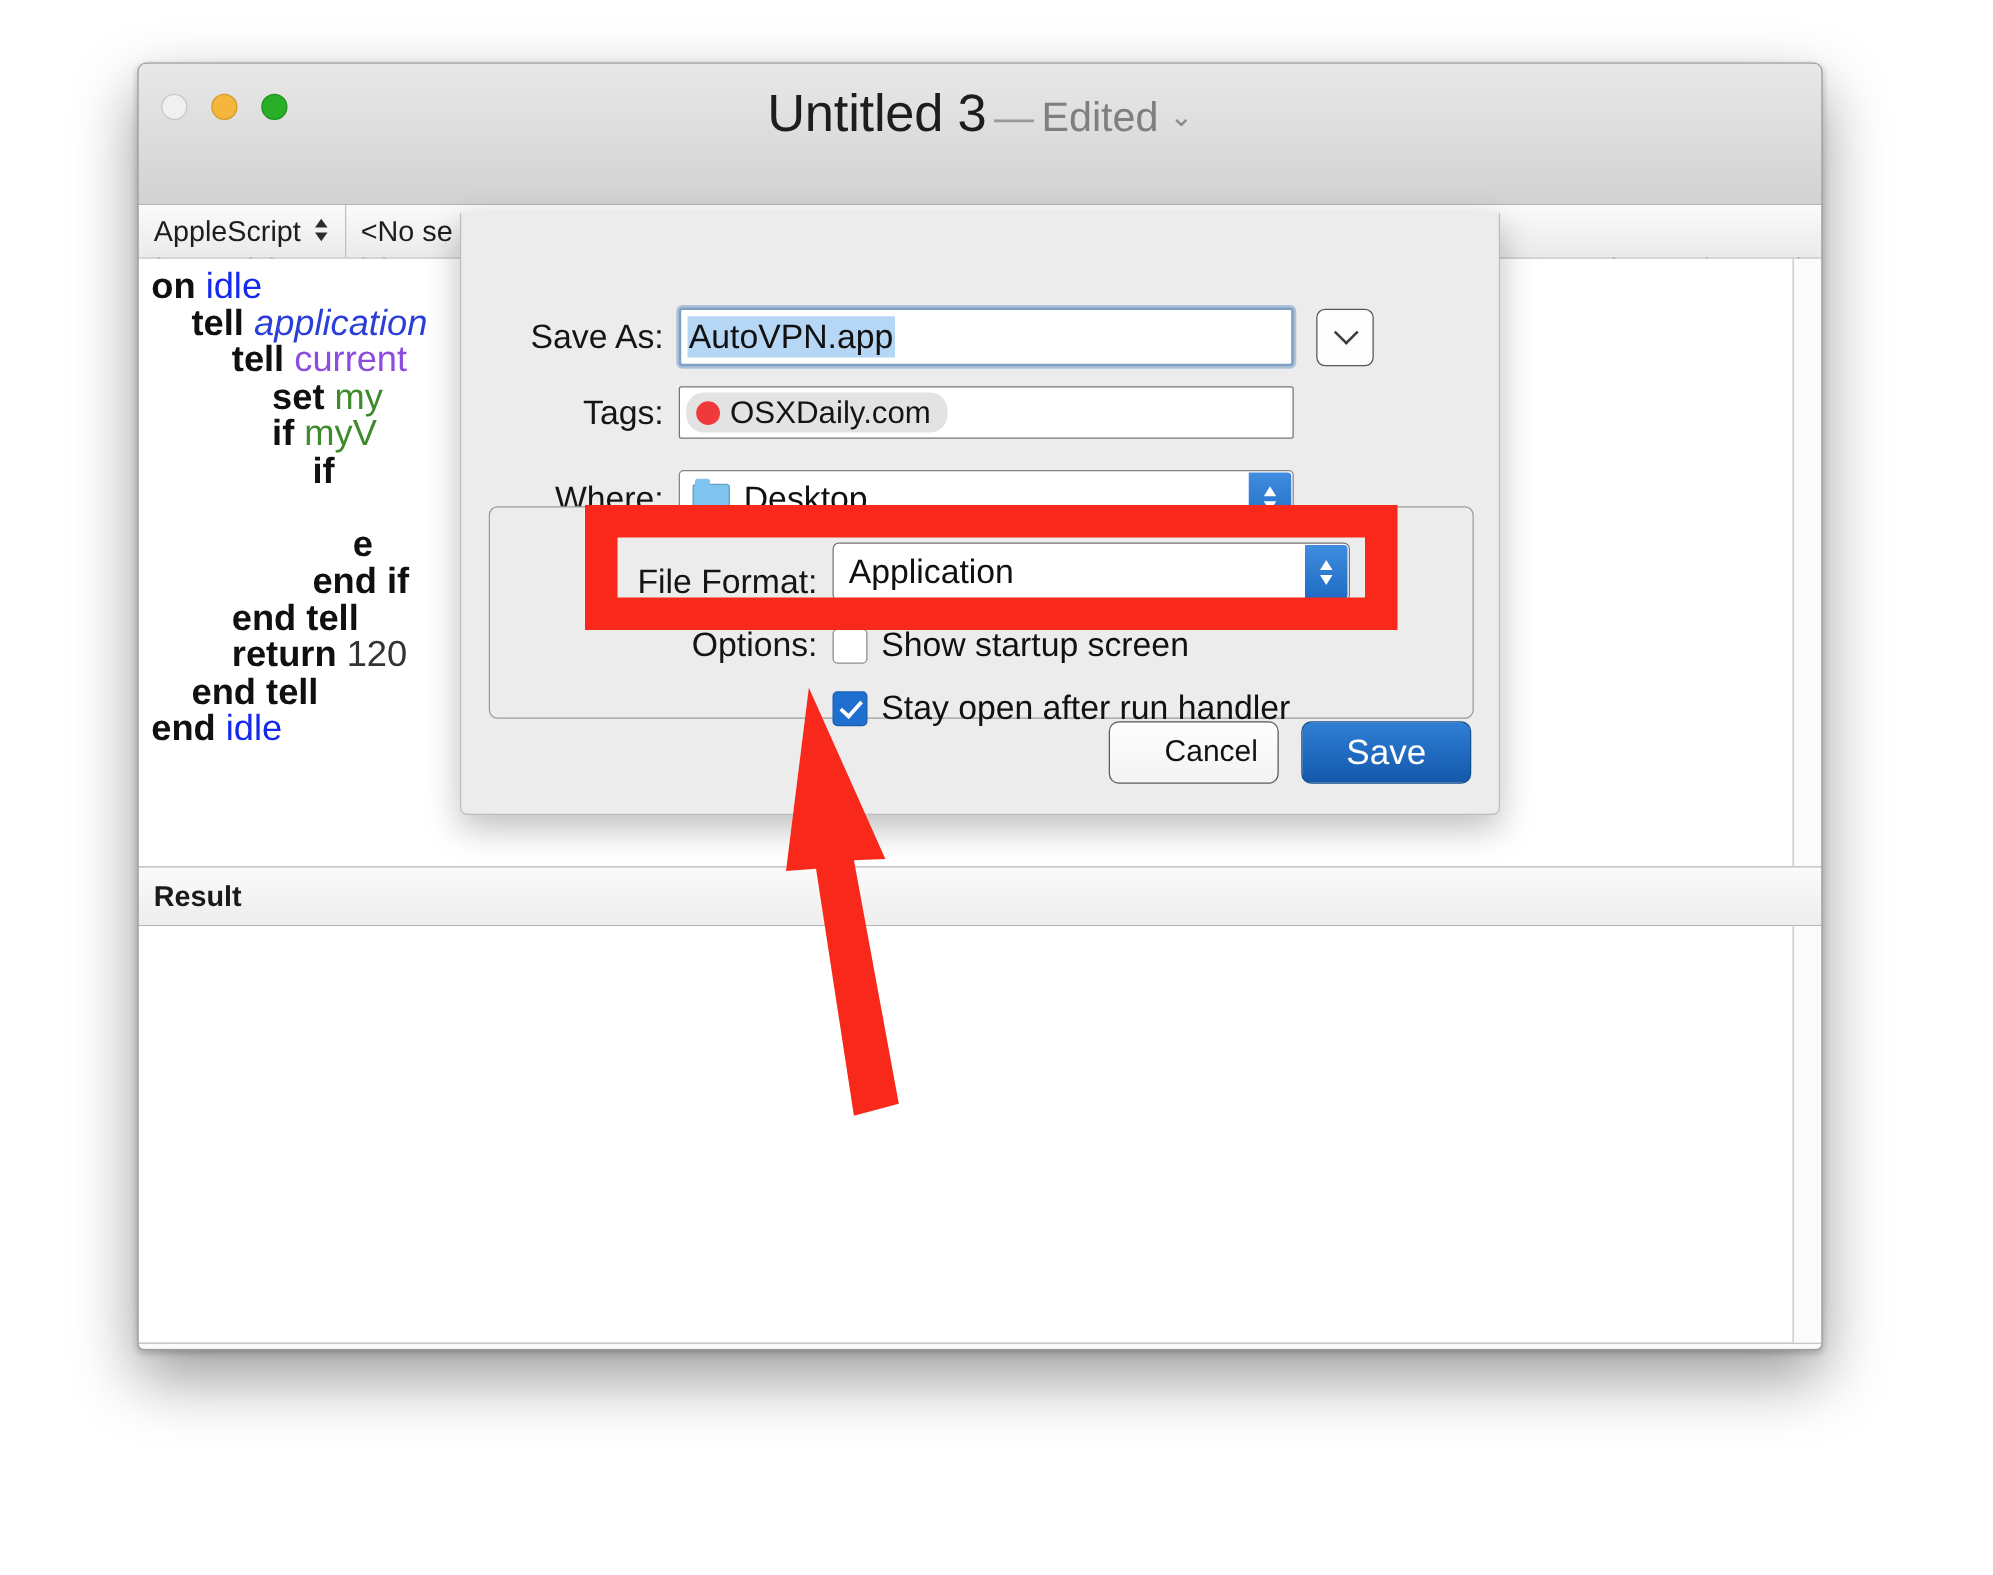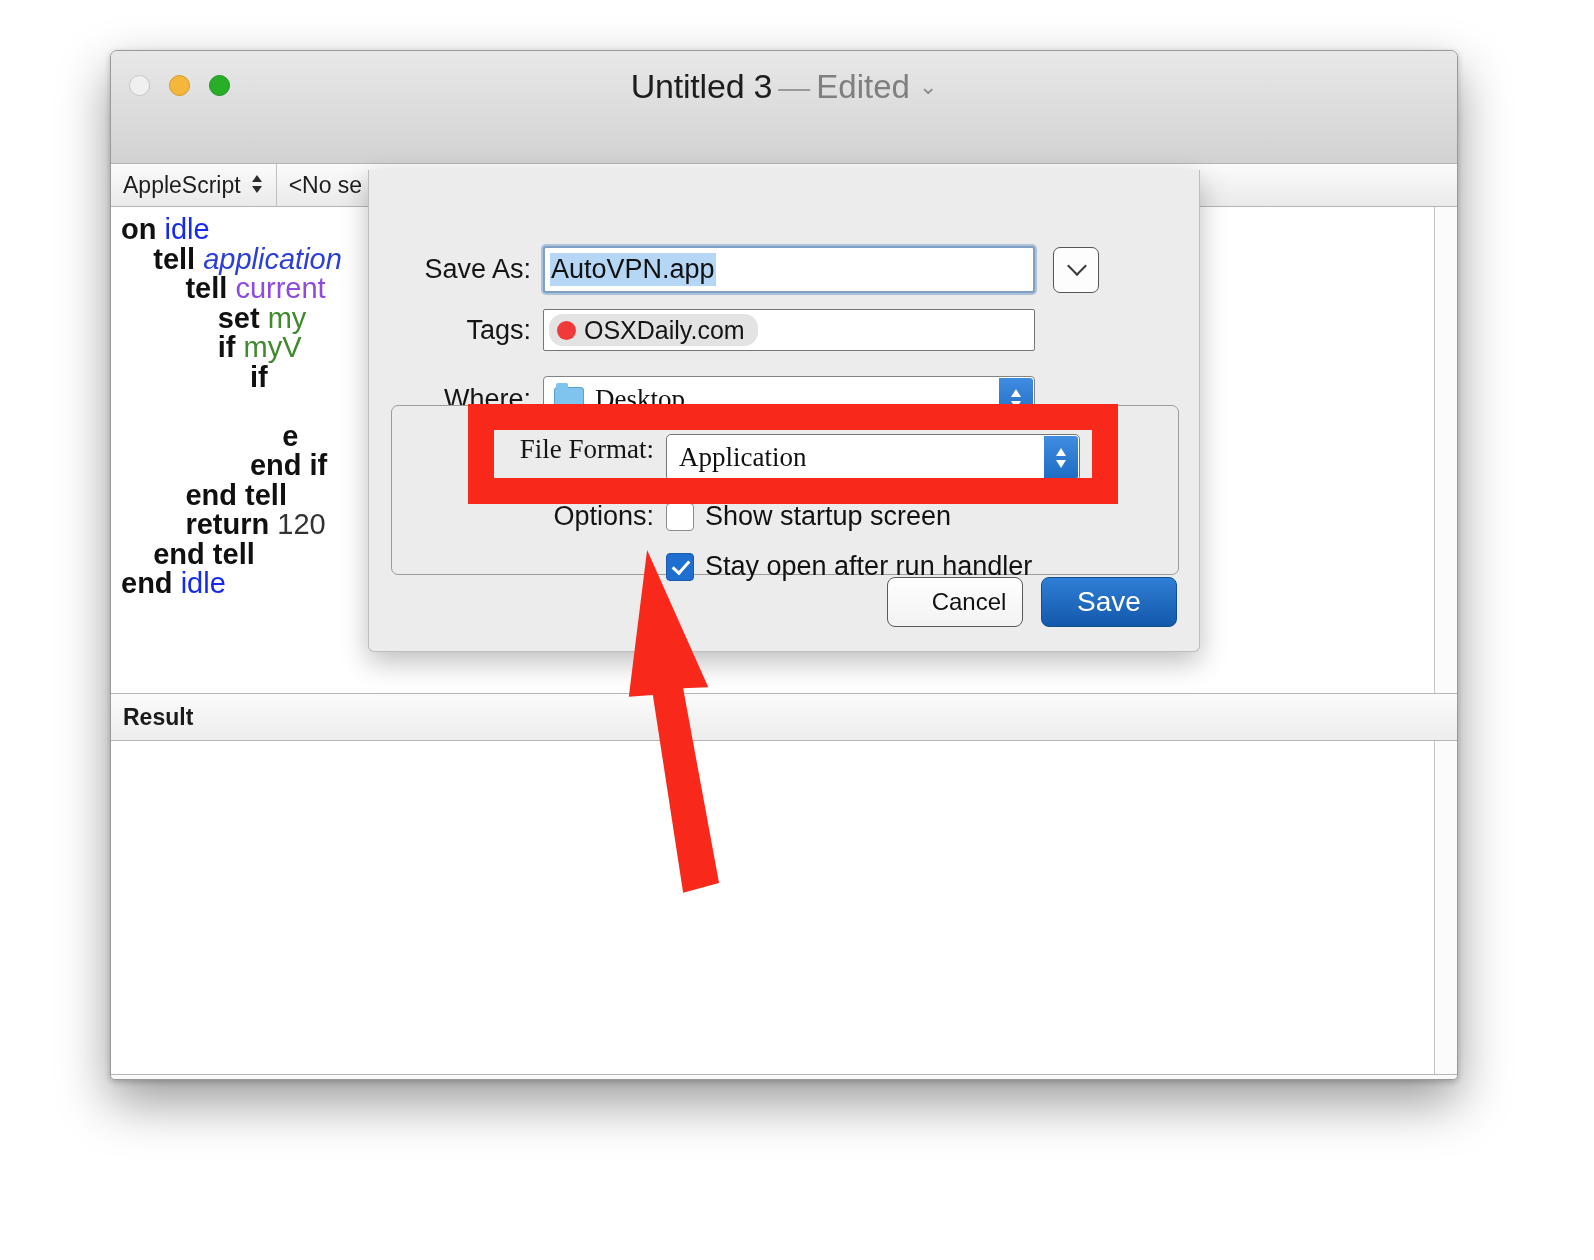--- a/index.html
+++ b/index.html
@@ -49,21 +49,21 @@
   #tl-min    { left: 58px;  background: #f4b73c; border: 1px solid #d49a25; }
   #tl-zoom   { left: 98px;  background: #29ae28; border: 1px solid #1f8f20; }
 
   #window-title-wrap {
     position: absolute;
     top: 16px; left: 0; right: 0;
     text-align: center;
     white-space: nowrap;
   }
   #doc-title {
-    font-size: 34px;
+    font-size: 42px;
     color: #1d1d1d;
     letter-spacing: -0.2px;
     margin-top: 47px;
   }
   #title-dash {
     font-size: 32px;
     color: #9a9a9a;
     margin: 0 6px;
   }
   #edited-label {
@@ -371,21 +371,21 @@
     flex: none;
   }
   .folder-icon::before {
     content: "";
     position: absolute;
     left: 1px; top: -5px;
     width: 12px; height: 5px;
     background: #7fc3ef;
     border-radius: 2px 2px 0 0;
   }
-  #where-text { font-size: 27px; color: #101010; font-family: Liberation Serif, serif; }
+  #where-text { font-size: 27px; color: #101010; }
   .stepper-blue {
     position: absolute;
     right: 1px; top: 1px; bottom: 1px;
     width: 34px;
     background: linear-gradient(to bottom, #3f8ce0 0%, #1f6cc4 100%);
     border-radius: 0 3px 3px 0;
     color: #fff;
     font-size: 19px;
     line-height: 0.8;
     display: flex;
@@ -402,21 +402,21 @@
     width: 788px; height: 170px;
     border: 1.6px solid #9c9c9c;
     border-radius: 7px;
     background: #ececec;
     box-sizing: border-box;
   }
 
   #row-format {
     position: absolute;
     left: 0; top: 28px; width: 100%;
-    display: flex; align-items: flex-start; font-family: Liberation Serif, serif;
+    display: flex; align-items: flex-end;
   }
   #label-format { width: 262px; margin-right: 12px; }
   #select-format {
     position: relative;
     width: 414px; height: 47px;
     background: #ffffff;
     border: 1.6px solid #757575;
     border-radius: 5px;
     box-sizing: border-box;
     display: flex;

